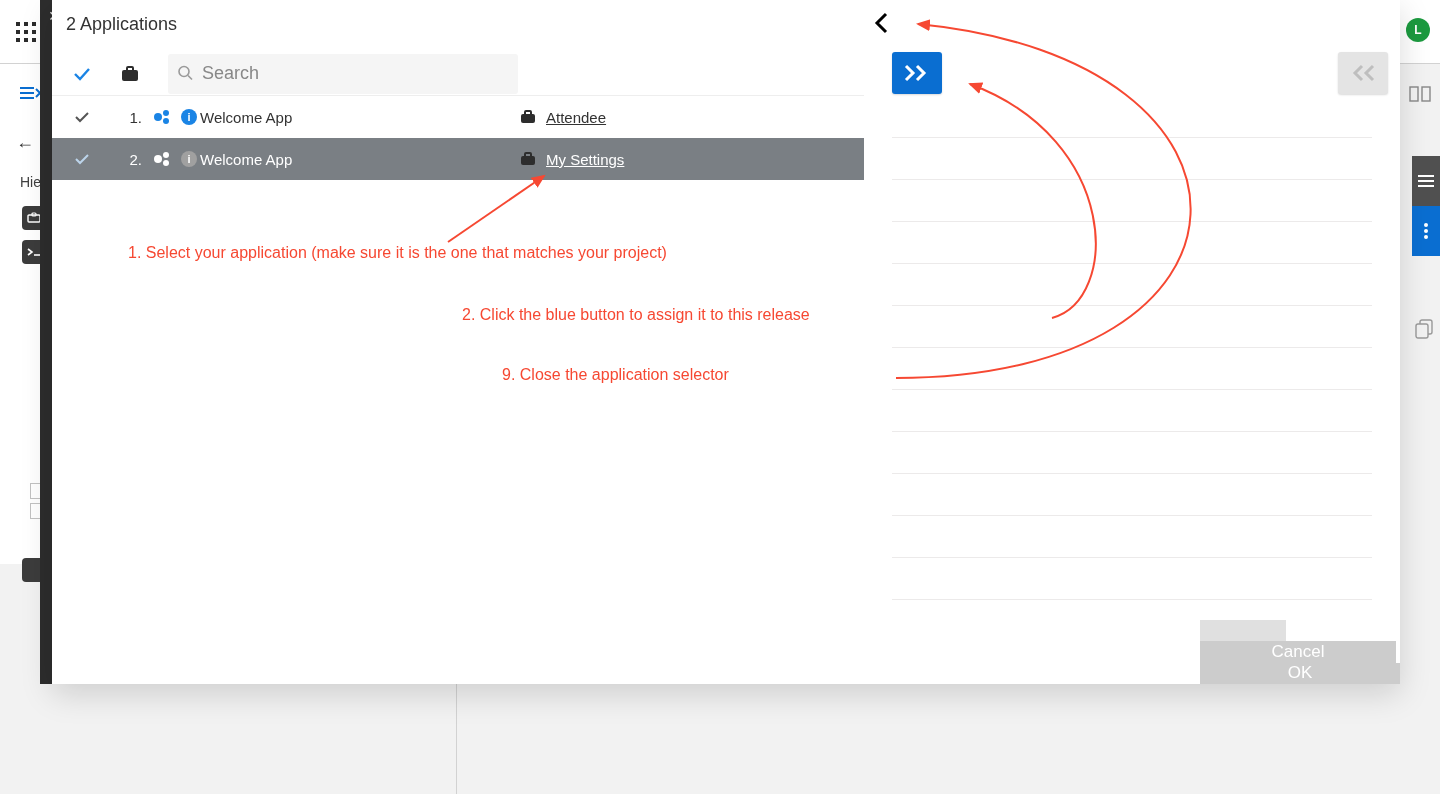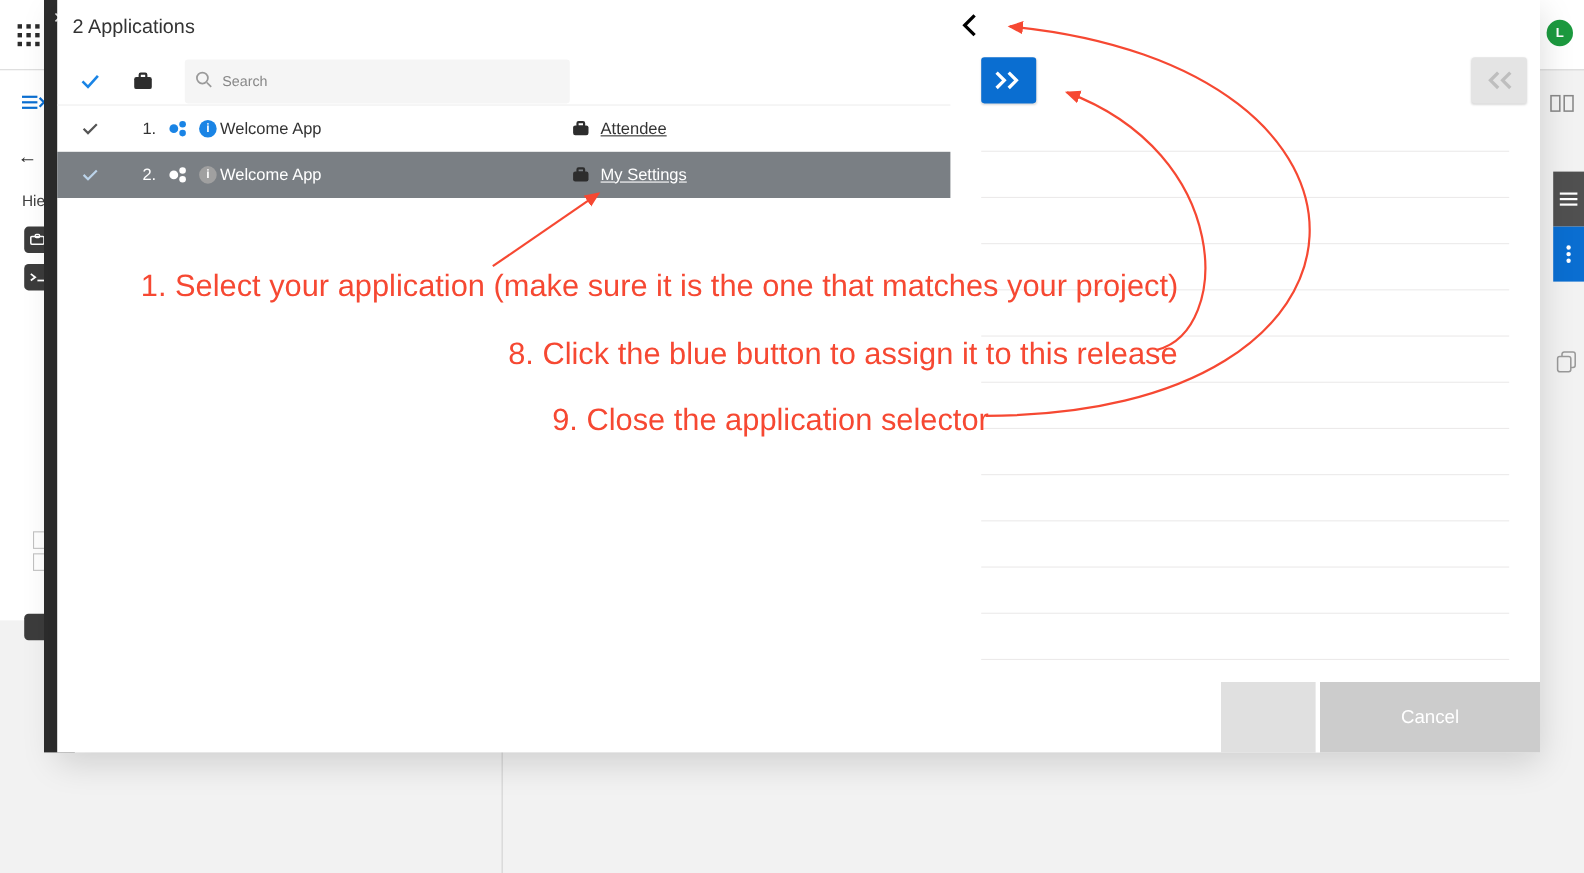--- a/index.html
+++ b/index.html
@@ -61,21 +61,21 @@
   .modal-header{position:absolute;left:14px;top:14px;font-size:18px;color:#333;}
   .close-caret{position:absolute;left:822px;top:12px;font-size:22px;font-weight:bold;color:#000;cursor:pointer;}
 
   
   .filter-bar{position:absolute;left:0;top:52px;width:812px;height:44px;display:flex;align-items:center;border-bottom:1px solid #eee;}
   .filter-check{width:60px;display:flex;justify-content:center;color:var(--bright-blue);}
   .briefcase{width:36px;display:flex;justify-content:center;}
   .project-dropdown{flex:0 0 320px;display:flex;align-items:center;justify-content:center;gap:8px;font-size:16px;color:#333;cursor:pointer;}
   .project-dropdown .caret{font-size:10px;color:#555;}
   .search-wrap{flex:1;}
-  .search-input{width:350px;height:40px;border:none;background:#f5f5f5;border-radius:3px;padding:0 12px 0 34px;font-size:13px;color:#0369a1;}
+  .search-input{width:350px;height:40px;border:none;background:#f5f5f5;border-radius:3px;padding:0 12px 0 34px;font-size:18px;color:#0369a1;}
   .search-input::placeholder{color:#888;}
   .search-wrap-inner{position:relative;display:inline-block;margin-left:20px;}
   .search-wrap-inner .mag{position:absolute;left:10px;top:50%;transform:translateY(-50%);color:#9a9a9a;font-size:15px;}
 
   
   .app-rows{position:absolute;left:0;top:96px;width:812px;}
   .app-row{height:42px;display:flex;align-items:center;font-size:15px;color:#333;}
   .app-row .row-check{width:60px;display:flex;justify-content:center;color:#555;}
   .app-row .row-index{width:36px;text-align:right;padding-right:6px;}
   .app-row .row-icon{width:30px;display:flex;justify-content:center;}
@@ -90,27 +90,27 @@
   .circle-i.grey{background:#a0a0a0;}
   .transfer-btn{width:50px;height:42px;border-radius:3px;display:flex;align-items:center;justify-content:center;font-size:20px;letter-spacing:-4px;font-weight:bold;cursor:pointer;box-shadow:0 1px 2px rgba(0,0,0,0.15);}
   .transfer-btn.blue{background:var(--accent-blue);color:#fff;}
   .transfer-row{position:absolute;left:840px;top:52px;display:flex;align-items:center;}
 
   
   .assigned-col{position:absolute;left:840px;top:96px;width:480px;}
   .assigned-col .empty-row{height:42px;border-bottom:1px solid #eceaea;}
 
   
-  .modal-footer{position:absolute;right:0;bottom:0;height:64px;display:flex;}
+  .modal-footer{position:absolute;right:0;bottom:0;height:64px;display:flex;flex-direction:column;}
   .modal-footer .spacer{width:90px;height:64px;background:#e0e0e0;border-right:4px solid #fff;}
   .modal-footer .btn{width:200px;height:64px;background:#cccccc;color:#fff;font-size:17px;display:flex;align-items:center;justify-content:center;cursor:pointer;border-right:4px solid #fff;}
   .modal-footer .btn:last-child{border-right:none;}
 
   
-  .anno{position:absolute;color:var(--red);font-size:28px;white-space:nowrap;pointer-events:none;}
+  .anno{position:absolute;color:var(--red);font-size:16px;white-space:nowrap;pointer-events:none;}
 
   
   .anno-svg{position:absolute;left:0;top:0;width:1440px;height:794px;pointer-events:none;}
 
   
   svg{overflow:visible;}
 </style>
 </head>
 <body>
 
@@ -363,25 +363,26 @@
     <div class="empty-row"></div>
     <div class="empty-row"></div>
     <div class="empty-row"></div>
     <div class="empty-row"></div>
     <div class="empty-row"></div>
   </div>
 
   <div class="modal-footer">
     <div class="spacer"></div>
     <div class="btn">Cancel</div>
+    <div class="btn">OK</div>
   </div>
 </div>
 
 <div class="anno" style="left:128px;top:244px;">1. Select your application (make sure it is the one that matches your project)</div>
-<div class="anno" style="left:462px;top:306px;">8. Click the blue button to assign it to this release</div>
+<div class="anno" style="left:462px;top:306px;">2. Click the blue button to assign it to this release</div>
 <div class="anno" style="left:502px;top:366px;">9. Close the application selector</div>
 
 <svg class="anno-svg">
   <defs>
     <marker id="arrowhead" markerWidth="8" markerHeight="8" refX="6" refY="3" orient="auto">
       <polygon points="0 0, 7 3, 0 6" fill="#f64832"></polygon>
     </marker>
   </defs>
 
   <line x1="448" y1="242" x2="544" y2="176" stroke="#f64832" stroke-width="2" marker-end="url(#arrowhead)"></line>

